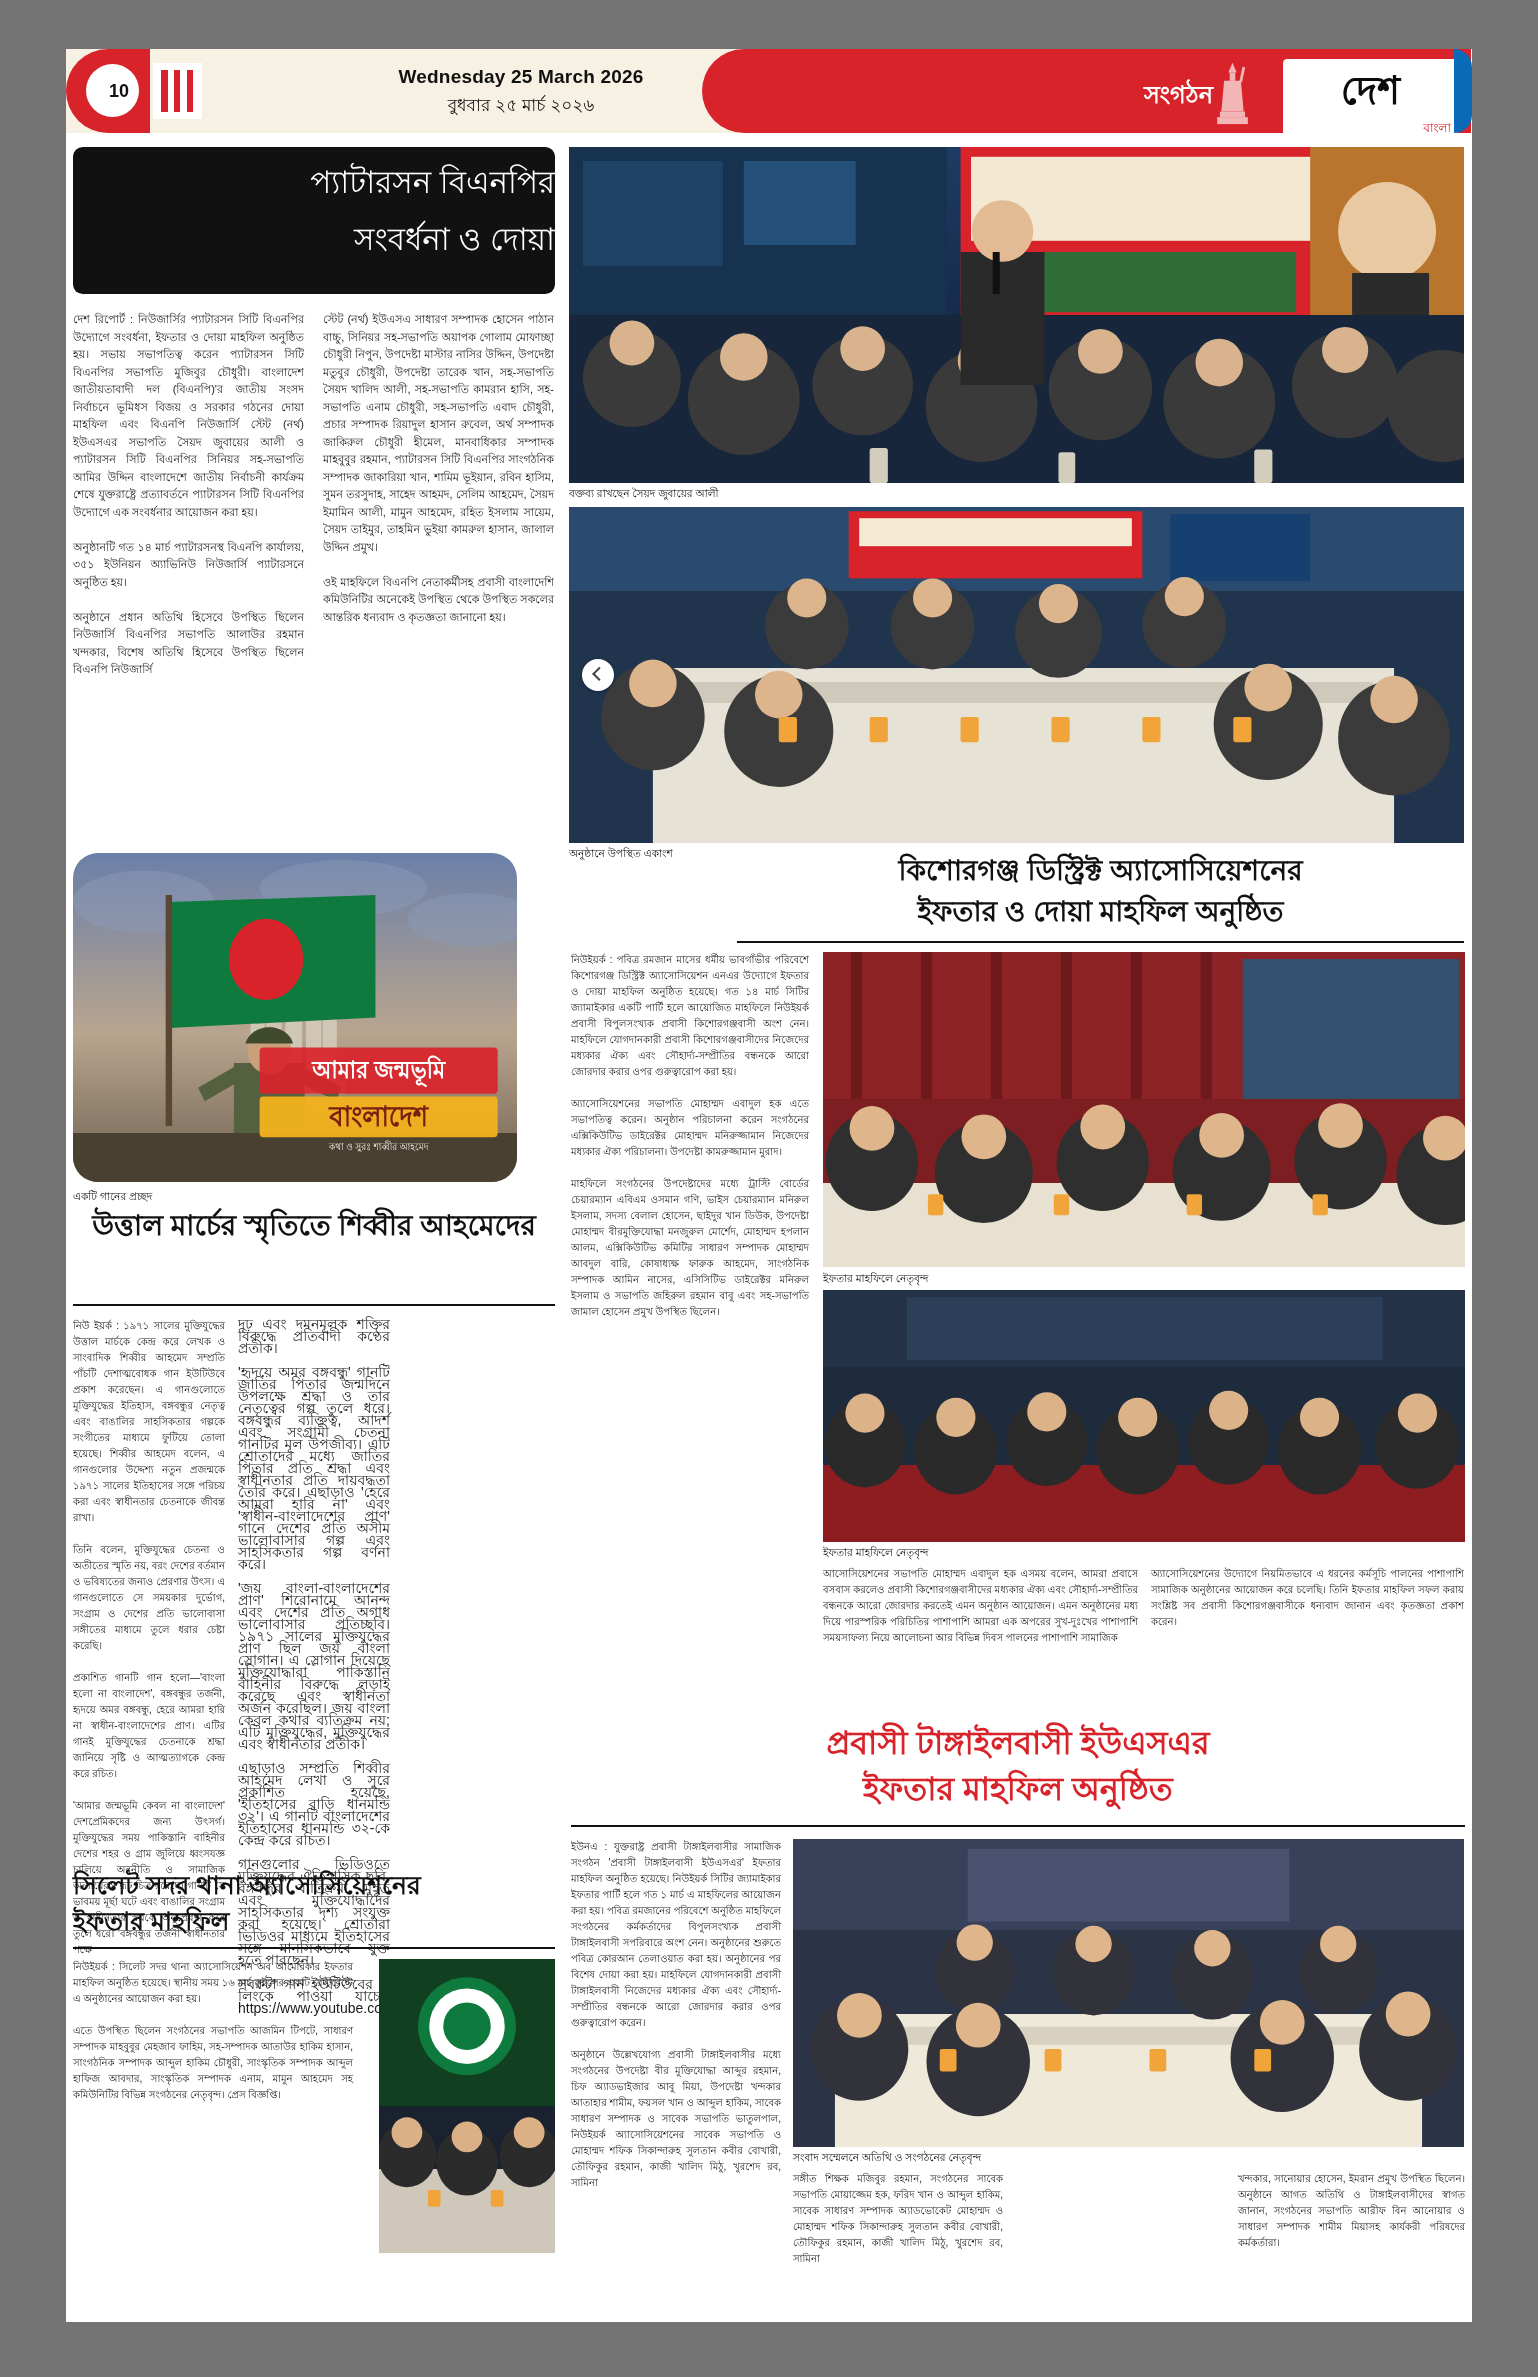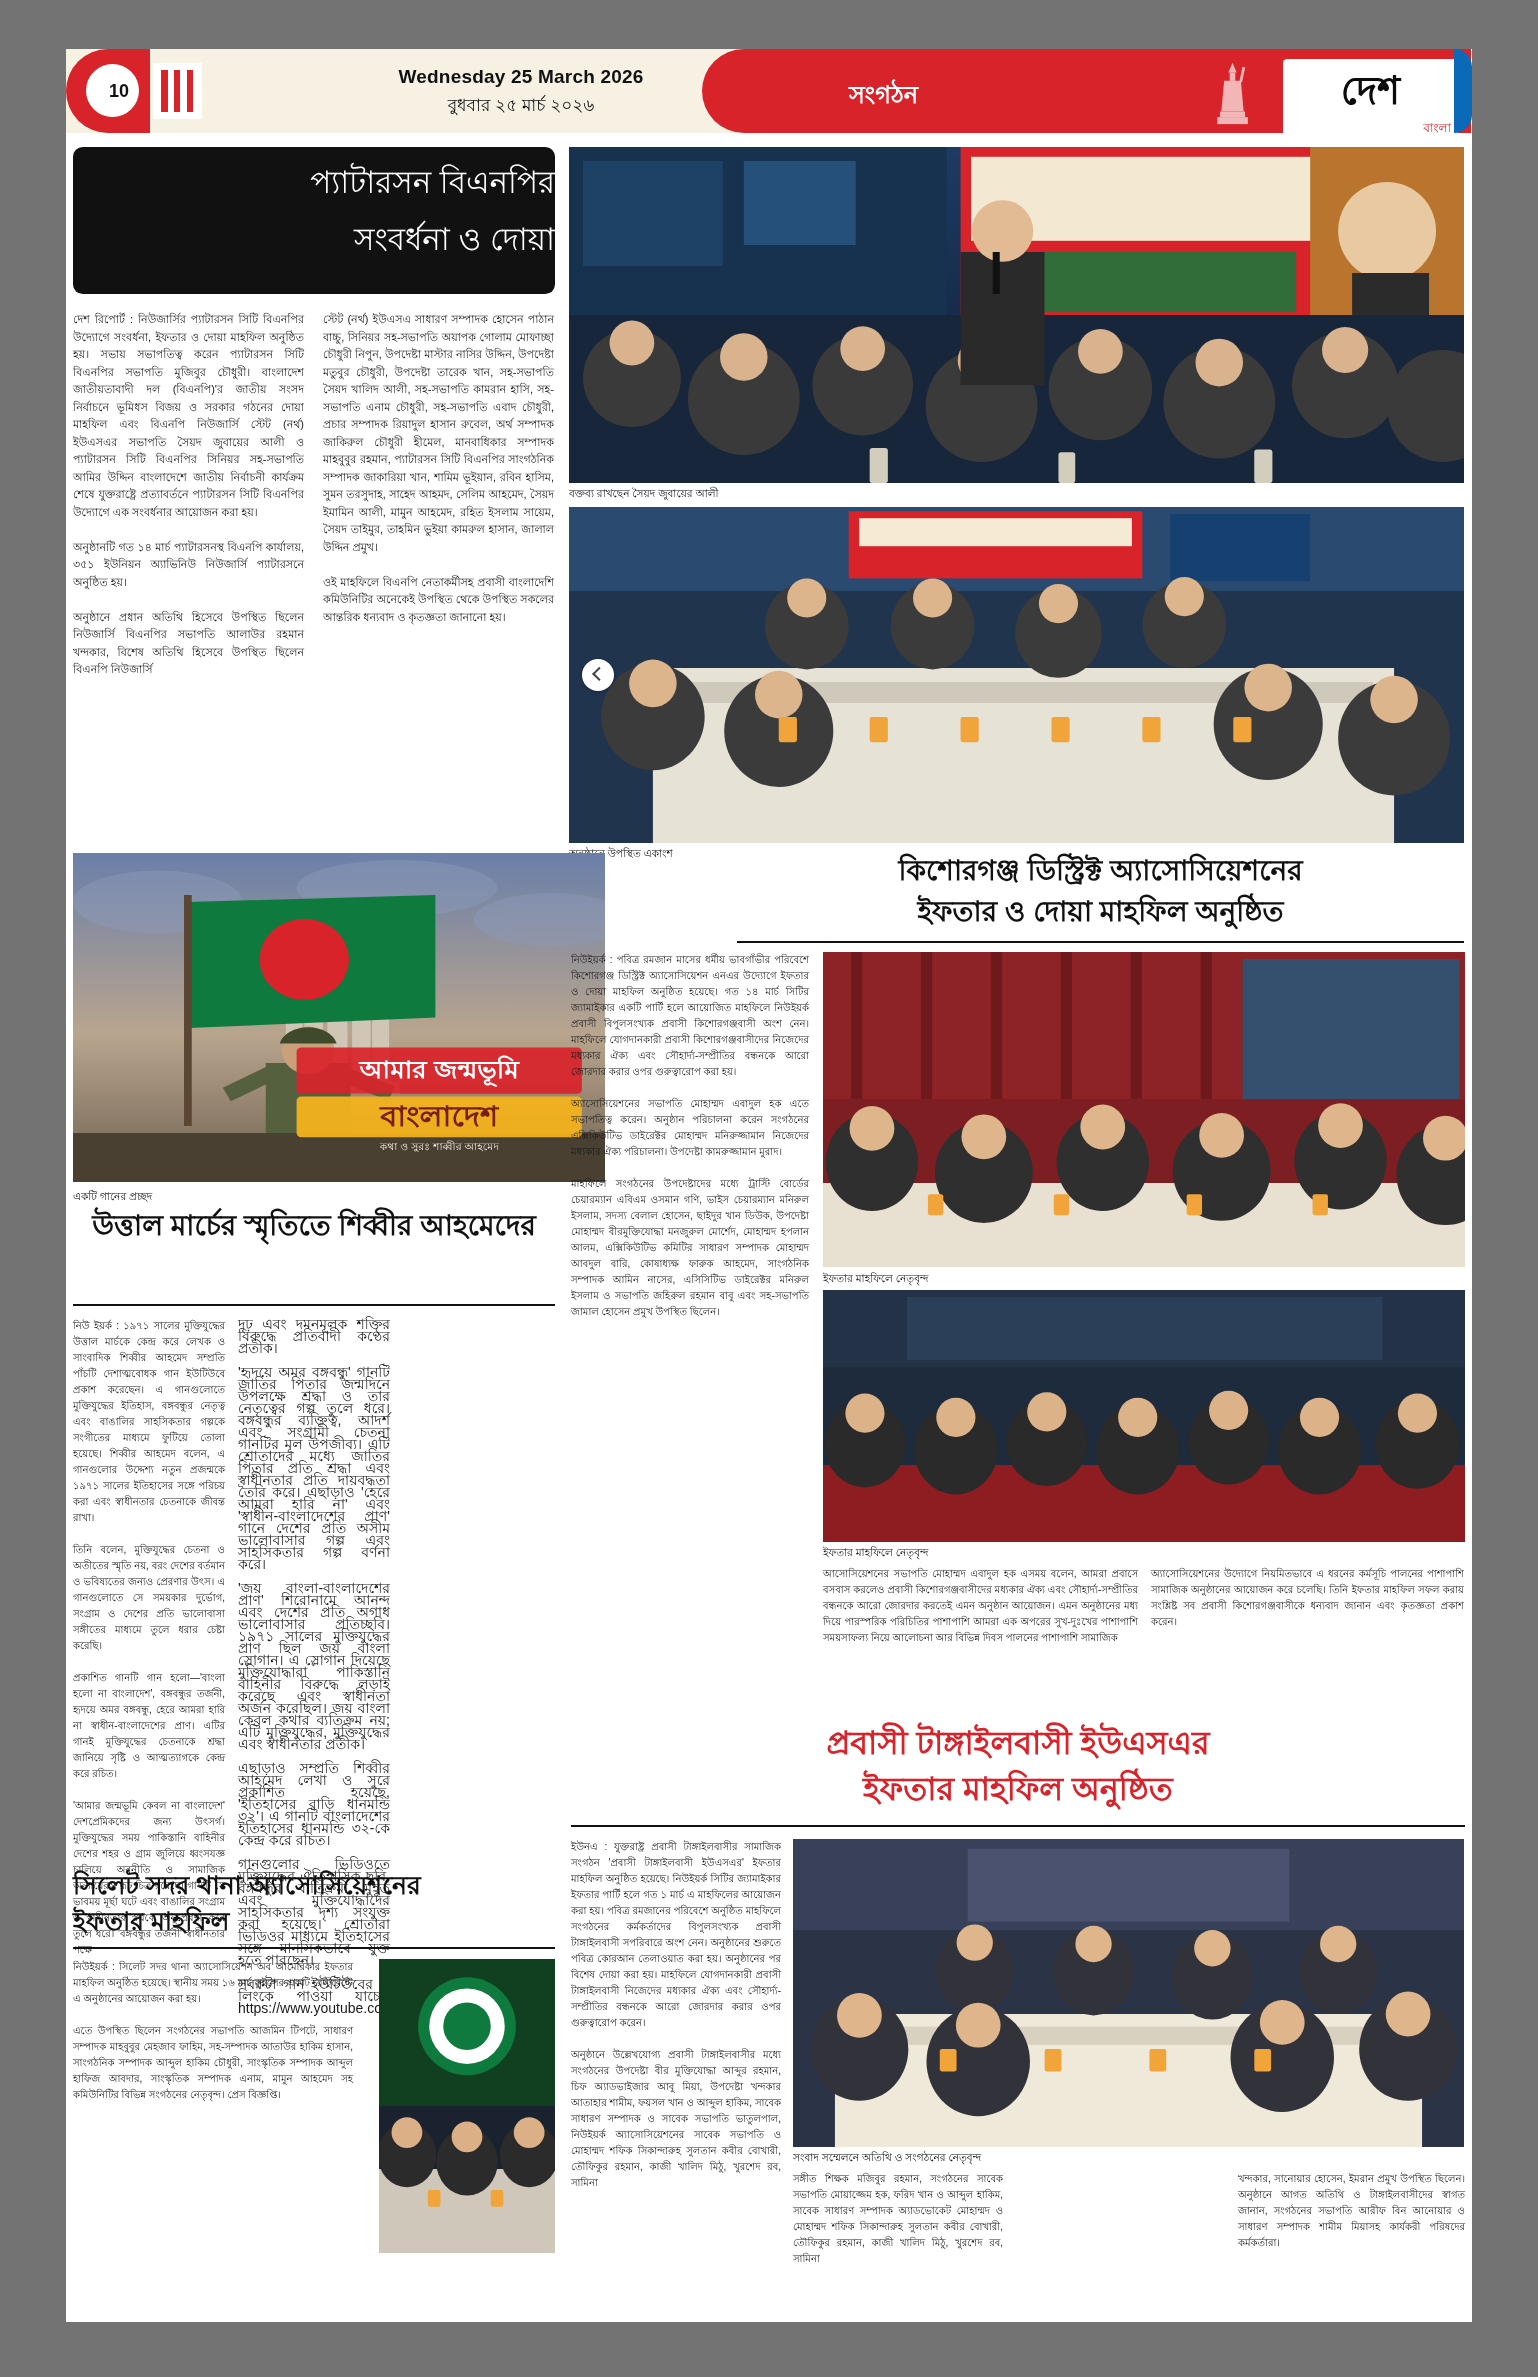--- a/index.html
+++ b/index.html
@@ -20,21 +20,21 @@
       font-weight:bold;text-align:center;line-height:28px;}
   .mast-flagbox{position:absolute;left:87px;top:14px;width:49px;height:56px;background:#fff;}
   .mast-flagbox i{position:absolute;top:7px;width:6.3px;height:42px;background:#d8232a;display:block;}
   .mast-date{position:absolute;left:294px;top:17px;width:322px;text-align:center;}
   .mast-date .d1{font-size:19px;font-weight:bold;color:#111;letter-spacing:0.2px;}
   .mast-date .d2{font-size:17px;color:#111;margin-top:4.2px;}
   .mast-red{position:absolute;left:601px;top:0;width:804px;height:84px;background:#d8232a;
      border-radius:0 0 0 0;}
   .mast-red:before{content:"";position:absolute;left:-49px;top:0;width:98px;height:84px;
      background:#d8232a;border-radius:63px 0 0 63px;}
-  .mast-section{position:absolute;left:783px;top:26.6px;width:364px;text-align:left;color:#fff;
+  .mast-section{position:absolute;left:783px;top:26.6px;width:364px;text-align:right;color:#fff;
      font-size:24px;font-weight:bold;}
   .mast-statue{position:absolute;left:1133px;top:8.4px;width:67px;height:70px;}
   .mast-logo{position:absolute;left:1217px;top:9.8px;width:175px;height:84px;background:#fff;
      border-radius:4.2px;overflow:hidden;}
   .mast-logo .lg{position:absolute;left:0;top:0;width:175px;height:64px;color:#0b0b0b;
      font-size:39px;font-weight:bold;text-align:center;line-height:64px;}
   .mast-logo .lgred{position:absolute;right:7px;bottom:4.2px;font-size:12px;color:#d8232a;}
   .mast-rightarc{position:absolute;right:0;top:0;width:18px;height:84px;background:#0b6ab8;
      border-radius:0 84px 84px 0;}
   .col-text{font-size:11px;line-height:17.5px;color:#1a1a1a;text-align:justify;}
@@ -46,21 +46,21 @@
      line-height:43px;padding-top:14px;}
   .ph1{position:absolute;left:503px;top:98px;width:895px;height:336px;overflow:hidden;}
   .cap1{position:absolute;left:503px;top:437px;width:448px;font-size:10.5px;color:#111;}
   .ph2{position:absolute;left:503px;top:458px;width:895px;height:336px;overflow:hidden;}
   .cap2{position:absolute;left:503px;top:797px;width:448px;font-size:10.5px;color:#111;}
 
   .b1c1{position:absolute;left:7px;top:262px;width:231px;height:482px;}
   .b1c2{position:absolute;left:257px;top:262px;width:231px;height:482px;}
 
   
-  .poster{position:absolute;left:7px;top:804px;width:532px;height:329px;overflow:hidden;}
+  .poster{position:absolute;left:7px;top:804px;width:444px;height:329px;overflow:hidden;border-radius:25px;}
   .cap3{position:absolute;left:7px;top:1140px;width:280px;font-size:10.5px;color:#111;}
   .hl2{position:absolute;left:7px;top:1157px;width:482px;}
   .hl2 span{display:block;font-size:28px;font-weight:bold;color:#111;text-align:center;
      line-height:39px;}
   .hl2rule{position:absolute;left:7px;top:1255px;width:482px;height:2.1px;background:#111;}
   .b2c1{position:absolute;left:7px;top:1269px;width:152px;height:531px;}
   .b2c2{position:absolute;left:172px;top:1269px;width:152px;height:531px;}
   .b2c3{position:absolute;left:337px;top:1269px;width:152px;height:531px;}
 
   

